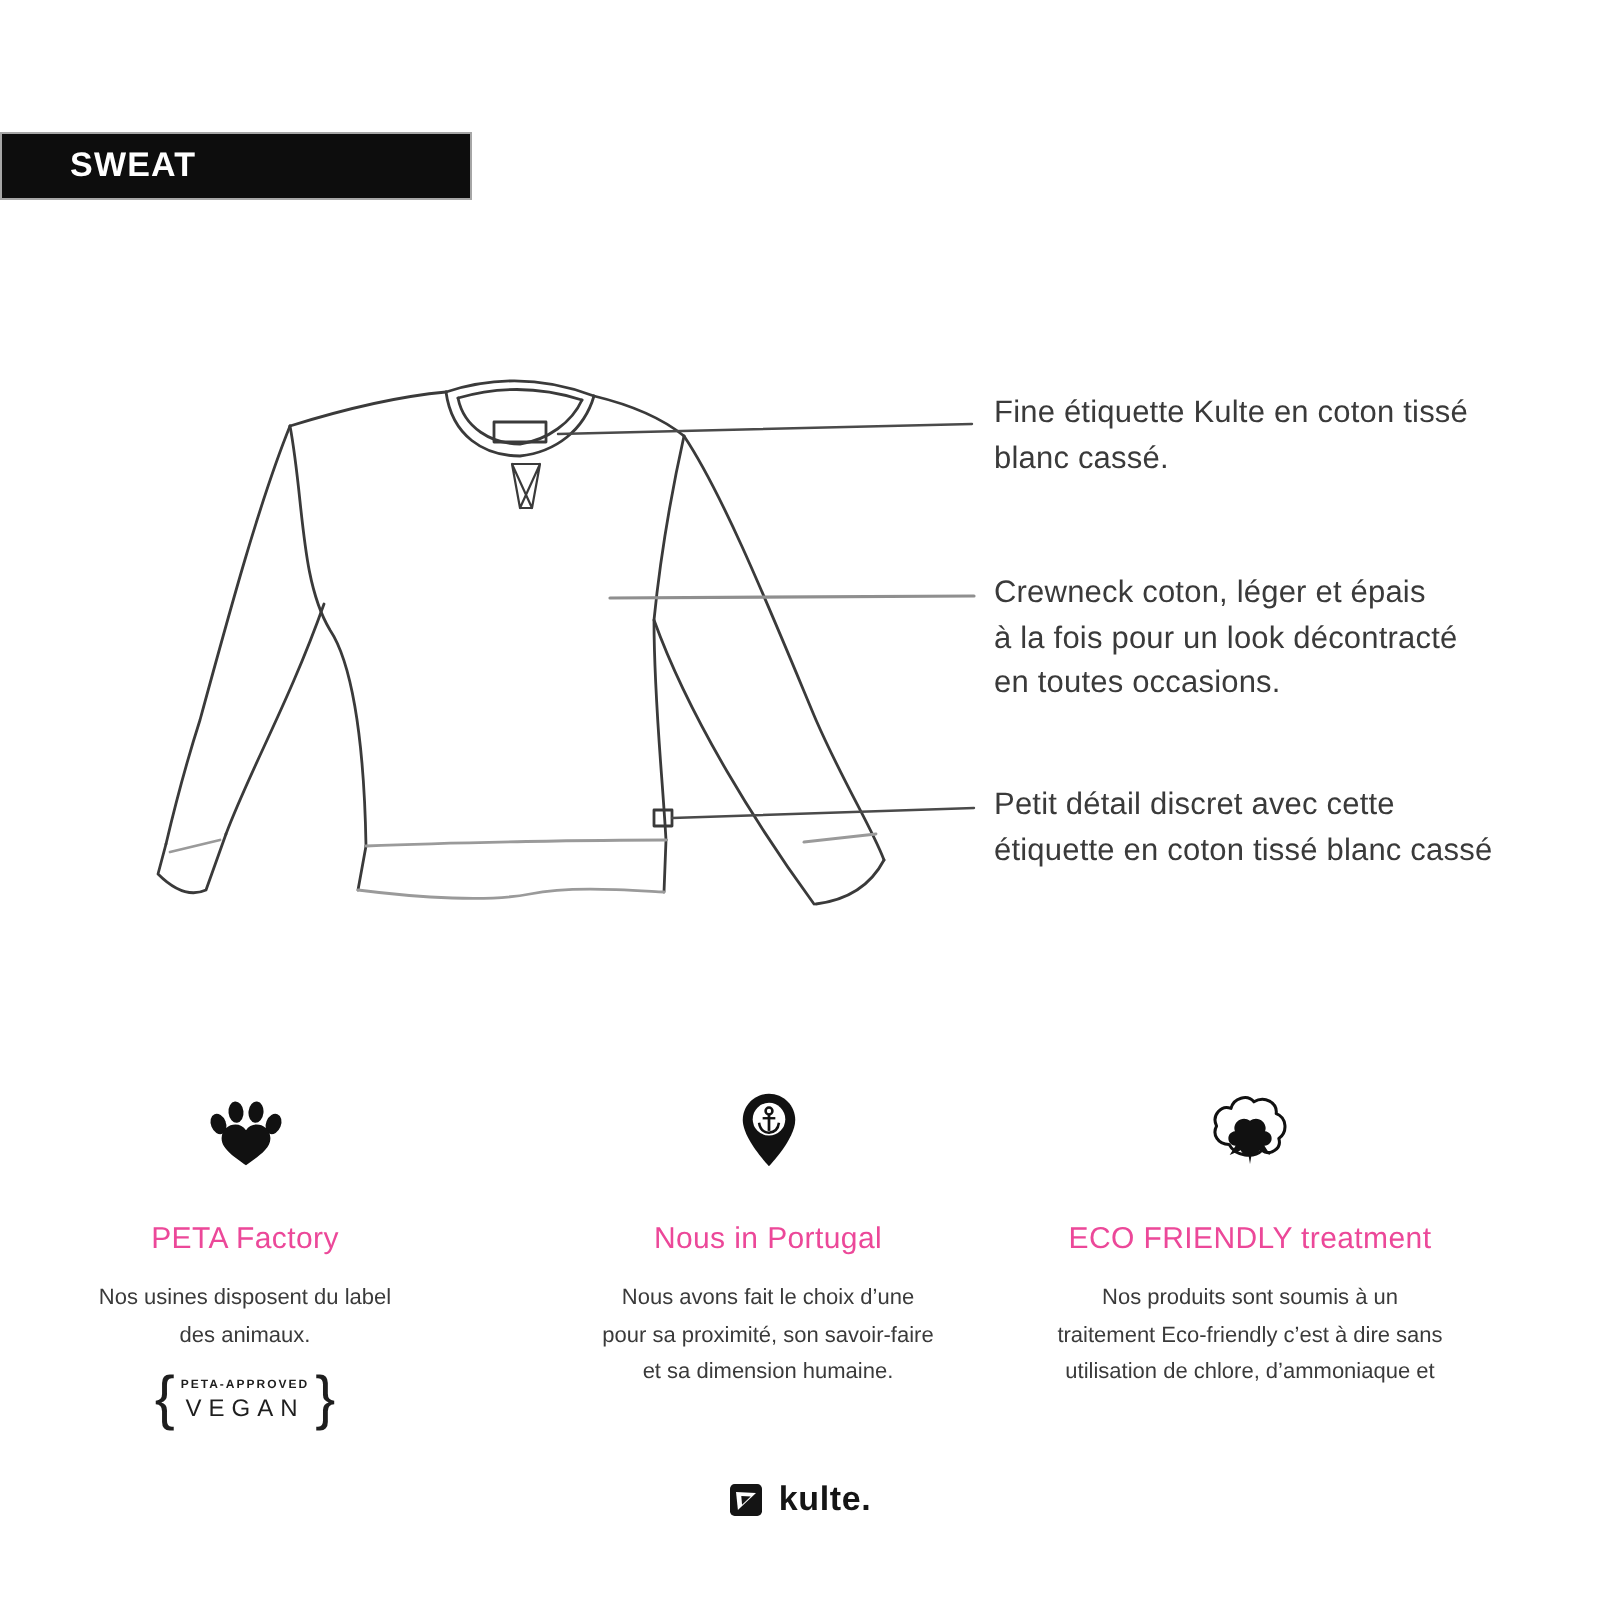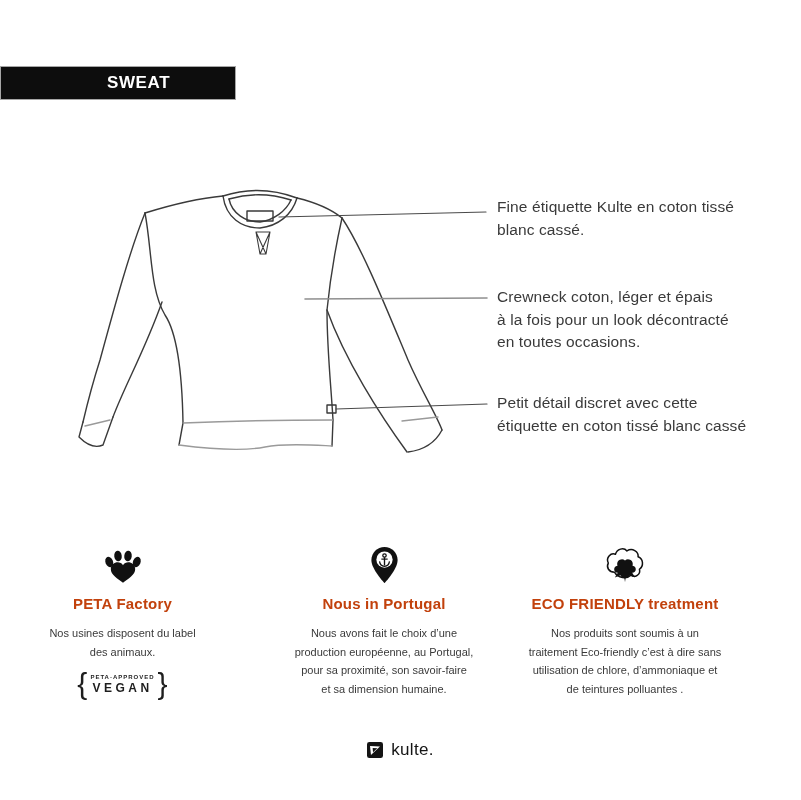--- a/index.html
+++ b/index.html
@@ -2,52 +2,52 @@
 <html style="--ink: #3a3a3a; --text: #3a3a3a; --muted-line: #9a9a9a; --banner-bg: #0d0d0d; --banner-text: #ffffff;"><head>
 <meta charset="utf-8">
 <style>
   * { margin:0; padding:0; box-sizing:border-box; }
   html,body { width:801px; height:800px; background:#ffffff; overflow:hidden;
               font-family:"Liberation Sans", sans-serif; }
   .stage { position:relative; width:801px; height:800px; background:#fff; }
 
   .banner { position:absolute; left:0; top:66px; width:236px; height:34px;
             background:var(--banner-bg,#0d0d0d); border:1px solid #a6a6a6;
-            display:flex; align-items:center; padding-left:106px; }
+            display:flex; align-items:center; padding-left:34px; }
   .banner span { color:var(--banner-text,#fff); font-size:17px; font-weight:bold;
                  letter-spacing:.6px; }
 
   .illu { position:absolute; left:40px; top:170px; width:520px; height:310px; }
 
   .ann { position:absolute; width:310px; color:var(--text,#3a3a3a);
          font-size:15.5px; line-height:22.5px; letter-spacing:.1px; }
   .ann-0 { left:497px; top:196px; }
   .ann-1 { left:497px; top:286px; }
   .ann-2 { left:497px; top:392px; }
 
   .feature { position:absolute; top:546px; text-align:center; }
   .feature-0 { left:15px;  width:215px; }
   .feature-1 { left:256px; width:256px; }
   .feature-2 { left:484px; width:282px; }
   .f-icon { height:38px; display:flex; justify-content:center; align-items:flex-end; }
-  .f-title { margin-top:11px; font-size:15px; font-weight:bold; color:#c2410c;
+  .f-title { margin-top:27px; font-size:15px; font-weight:normal; color:#ec4899;
              letter-spacing:.2px; }
   .f-body { margin-top:12px; font-size:11px; line-height:18.5px;
             color:var(--text,#3a3a3a); }
 
   .badge { margin-top:8px; display:flex; justify-content:center; align-items:center;
            gap:3px; color:#1e1e1e; }
   .brace { font-size:30px; font-weight:300; line-height:30px; }
   .badge-stack { display:flex; flex-direction:column; align-items:center; }
   .badge-small { font-size:6px; font-weight:bold; letter-spacing:1px; }
-  .badge-main  { font-size:12px; font-weight:700; letter-spacing:3.5px; margin-top:1px; }
+  .badge-main  { font-size:12px; font-weight:400; letter-spacing:3.5px; margin-top:1px; }
 
   .footer { position:absolute; left:0; top:740px; width:801px; display:flex;
             justify-content:center; align-items:center; gap:8px; }
-  .footer-brand { font-size:17px; font-weight:400; color:#151515; letter-spacing:.3px; }
+  .footer-brand { font-size:17px; font-weight:700; color:#151515; letter-spacing:.3px; }
 </style>
 </head>
 <body>
 
 <div class="stage">
 
   <div class="banner">
     <span>SWEAT</span>
   </div>
 
@@ -148,40 +148,38 @@
           <circle cx="17" cy="10.5" r="1.9" stroke-width="1.4"></circle>
           <line x1="17" y1="12.4" x2="17" y2="21.5" stroke-width="1.5"></line>
           <line x1="13.5" y1="14.5" x2="20.5" y2="14.5" stroke-width="1.3"></line>
           <path d="M11.5 17 C12 20.8 14 22.3 17 22.5 C20 22.3 22 20.8 22.5 17" stroke-width="1.4"></path>
         </g>
       </svg>
     </div>
     <div class="f-title">Nous in Portugal</div>
     <div class="f-body">
       <div>Nous avons fait le choix d’une</div>
-      <div>production européenne, au Portugal,</div>
       <div>pour sa proximité, son savoir-faire</div>
       <div>et sa dimension humaine.</div>
     </div>
   </div>
 
   <div class="feature feature-2">
     <div class="f-icon">
       <svg width="42" height="38" viewBox="0 0 64 58">
         <path d="M16 40 C7.5 40 3 32.5 6.5 26 C2.5 18 10 9.5 17.5 12.5 C19.5 4.5 30 1.5 35 7.5 C43 2.5 53 8 52 16.5 C60 19.5 61 30.5 54 35.5 C56.5 43.5 47 49 41 44.5 C35 50.5 21 49.5 16 40 Z" fill="#fff" stroke="#111" stroke-width="2.3" stroke-linejoin="round"></path>
         <path d="M32 22 C37.5 17.5 46 23 43.5 30 C50.5 31 50 40.5 43 41 L47.5 48 L39 44.5 C37.5 50 26.5 50 25 44.5 L16.5 48 L21 41 C14 40.5 13.5 31 20.5 30 C18 23 26.5 17.5 32 22 Z" fill="#111"></path>
         <path d="M30.5 46 L32 55 L33.5 46 Z" fill="#111"></path>
       </svg>
     </div>
     <div class="f-title">ECO FRIENDLY treatment</div>
     <div class="f-body">
       <div>Nos produits sont soumis à un</div>
       <div>traitement Eco-friendly c’est à dire sans</div>
       <div>utilisation de chlore, d’ammoniaque et</div>
-      <div>de teintures polluantes .</div>
     </div>
   </div>
 
   <div class="footer">
     <svg width="16" height="16" viewBox="0 0 17 17">
       <rect width="17" height="17" rx="2.5" fill="#141414"></rect>
       <path d="M3.2 4.2 L13.8 4.8 L4.2 13.8 Z" fill="#fff"></path>
       <path d="M6 6.4 L11 6.7 L6.4 11 Z" fill="#141414"></path>
     </svg>
     <span class="footer-brand">kulte.</span>

